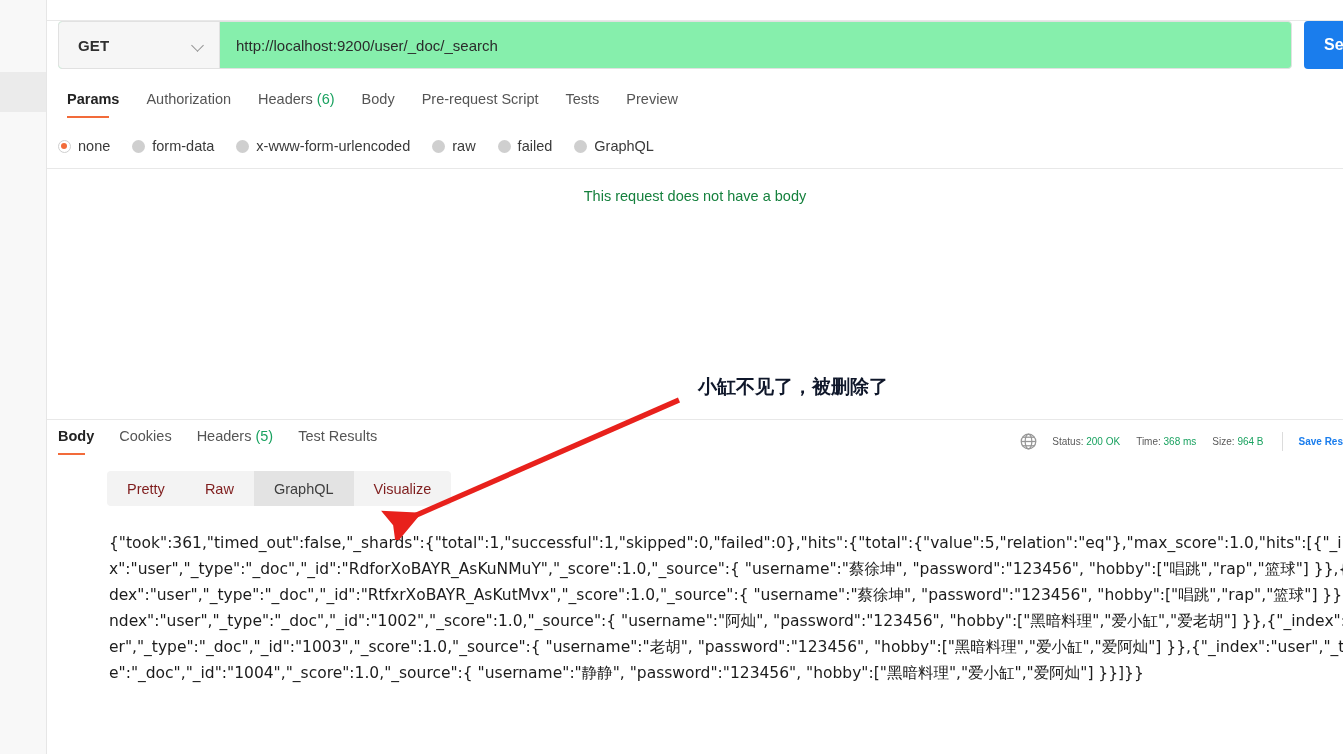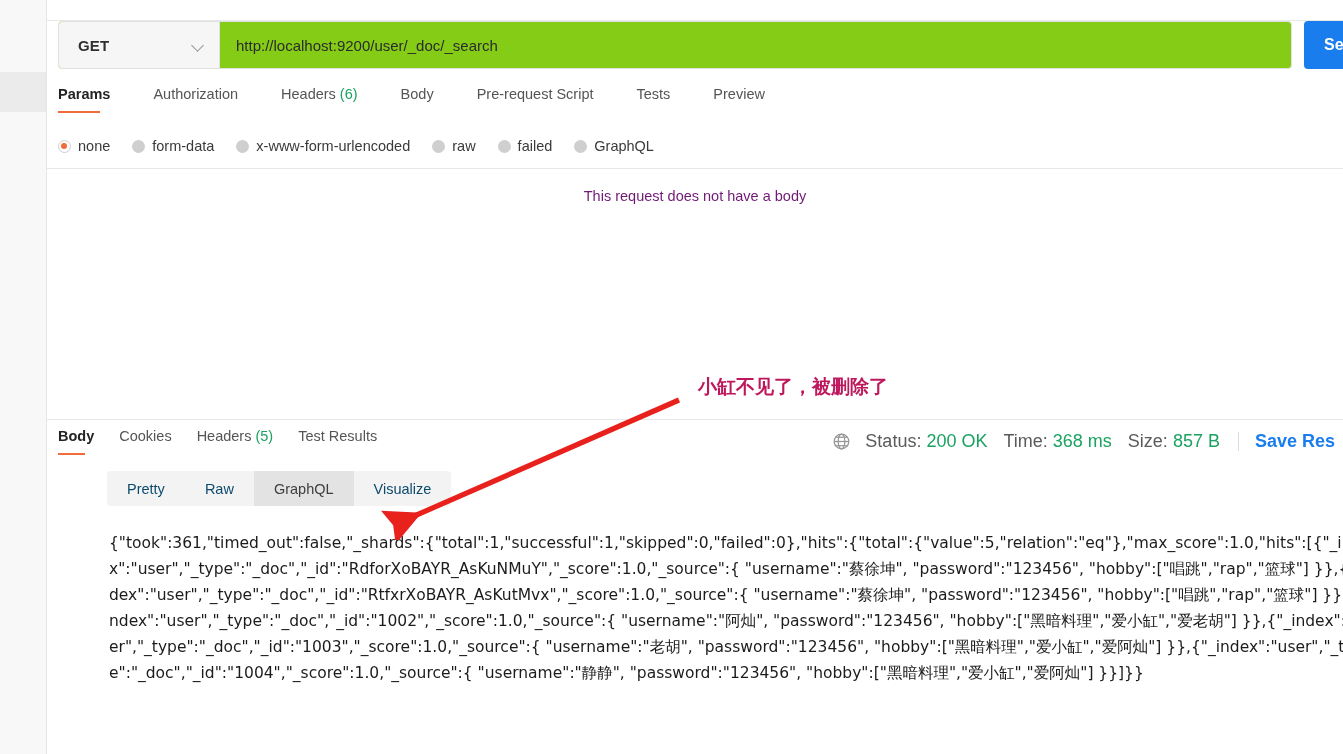--- a/index.html
+++ b/index.html
@@ -24,21 +24,21 @@
   }
 
   
   .main { position: absolute; left: 47px; top: 0; width: 1296px; height: 754px; background:#fff; }
 
   .topline { position:absolute; left:0; top:20px; width:1296px; height:1px; background:#e8e8e8; }
 
   
   .urlbar {
     position: absolute; left: 11px; top: 21px; width: 1234px; height: 48px;
-    border: 1px solid #e1e1e1; border-radius: 4px; background: #84cc16;
+    border: 1px solid #e1e1e1; border-radius: 4px; background: #86efac;
     display: flex; align-items: stretch; overflow: hidden;
   }
   .method-box {
     width: 161px; background: #f6f6f6; border-right: 1px solid #e1e1e1;
     display: flex; align-items: center; justify-content: space-between;
     padding: 0 14px 0 19px; cursor: pointer;
   }
   .method-label { font-size: 15px; color: #2f2f2f; font-weight: 700; letter-spacing: .2px; }
   .chev { width: 13px; height: 13px; position: relative; opacity: .62; }
   .chev::before{
@@ -54,22 +54,22 @@
   .send-btn {
     position: absolute; left: 1257px; top: 21px; width: 110px; height: 48px;
     background: #1a7ded; color: #fff; border: 0; border-radius: 4px;
     font-size: 16px; font-weight: 700; cursor: pointer; text-align: left;
     padding-left: 20px;
     font-family: "Liberation Sans", "DejaVu Sans", sans-serif;
   }
 
   
   .req-tabs {
-    position: absolute; left: 11px; top: 86px; height: 32px;
-    display: flex; align-items: flex-start; gap: 16px;
+    position: absolute; left: 20px; top: 86px; height: 32px;
+    display: flex; align-items: flex-end; gap: 0;
   }
   .rtab {
     position: relative; font-size: 14.5px; color: #555; cursor: pointer;
     padding: 0 17px 11px 0; margin-right: 10px; white-space: nowrap;
   }
   .rtab.active { color: #232323; font-weight: 700; }
   .rtab.active::after {
     content:""; position:absolute; left:0; right:27px; bottom:0; height:2.5px; background:#f26b3a;
   }
   .hdr-count { color: #1aa260; margin-left: 4px; }
@@ -89,67 +89,67 @@
     content:""; position:absolute; left:2.2px; top:2.2px; width:6.2px; height:6.2px;
     border-radius:50%; background:#f26b3a;
   }
   .radio-label { font-size: 14.5px; color: #3a3a3a; }
 
   .rule-under-radio { position:absolute; left:0; top:168px; width:1296px; height:1px; background:#e8e8e8; }
 
   
   .empty-body {
     position: absolute; left: 0; top: 188px; width: 1296px;
-    text-align: center; font-size: 14.5px; color: #701a75;
+    text-align: center; font-size: 14.5px; color: #15803d;
   }
 
   
   .resp-sep { position:absolute; left:0; top:419px; width:1296px; height:1px; background:#e8e8e8; }
 
   
   .resp-tabs {
     position: absolute; left: 11px; top: 428px; height: 30px; display: flex; align-items: flex-start;
   }
   .resp-tabs .rtab { padding-right: 14px; margin-right: 11px; }
   .resp-tabs .rtab.active::after { right: 23px; }
 
   
   .status-bar {
-    position: absolute; right: 8px; top: 429px; height: 24px;
-    display: flex; align-items: center; font-size: 18px; color: #5b5b5b;
+    position: absolute; right: 0; top: 429px; height: 24px;
+    display: flex; align-items: center; font-size: 10px; color: #5b5b5b;
   }
   .globe-icon { width: 19px; height: 19px; margin-right: 14px; opacity: .7; }
   .stat-item { margin-right: 16px; white-space: nowrap; }
   .stat-val { color: #1aa260; }
   .vdiv { width: 1px; height: 19px; background: #dcdcdc; margin: 0 16px 0 2px; }
   .save-resp { color: #1a7ded; font-weight: 700; white-space: nowrap; text-align: center; }
 
   
   .seg {
     position: absolute; left: 60px; top: 471px; height: 35px;
     background: #f3f3f3; border-radius: 4px; display: flex; align-items: stretch; overflow: hidden;
   }
   .seg-item {
     display: flex; align-items: center; justify-content: center;
-    padding: 0 20px; font-size: 14.5px; color: #0c4a6e; cursor: pointer;
+    padding: 0 20px; font-size: 14.5px; color: #7f1d1d; cursor: pointer;
   }
   .seg-item.active { background: #e3e3e3; color: #3e3e3e; }
 
   
   .resp-body {
     position: absolute; left: 62px; top: 530px; width: 1270px;
     font-size: 15.5px; line-height: 26px; color: #1c1c1c;
     font-family: "DejaVu Sans", "Liberation Sans", sans-serif;
     white-space: pre-wrap; word-break: break-all;
   }
 
   
   .annot-text {
     position: absolute; left: 698px; top: 374px;
-    font-size: 19px; font-weight: 700; color: #be185d;
+    font-size: 19px; font-weight: 700; color: #0f172a;
     font-family: "DejaVu Sans", "Liberation Sans", sans-serif;
     white-space: nowrap;
   }
   .annot-arrow { position: absolute; left: 370px; top: 388px; width: 330px; height: 152px; }
 </style>
 </head>
 <body>
 
 <div id="app">
 
@@ -223,21 +223,21 @@
     <div class="status-bar">
       <svg class="globe-icon" viewBox="0 0 24 24" fill="none" stroke="#6b6b6b" stroke-width="1.6">
         <circle cx="12" cy="12" r="9.2"></circle>
         <ellipse cx="12" cy="12" rx="4.2" ry="9.2"></ellipse>
         <line x1="2.8" y1="12" x2="21.2" y2="12"></line>
         <line x1="4.2" y1="6.6" x2="19.8" y2="6.6"></line>
         <line x1="4.2" y1="17.4" x2="19.8" y2="17.4"></line>
       </svg>
       <span class="stat-item"><span>Status:</span> <span class="stat-val">200 OK</span></span>
       <span class="stat-item"><span>Time:</span> <span class="stat-val">368 ms</span></span>
-      <span class="stat-item"><span>Size:</span> <span class="stat-val">857 B</span></span>
+      <span class="stat-item"><span>Size:</span> <span class="stat-val">964 B</span></span>
       <span class="vdiv"></span>
       <span class="save-resp">Save Res</span>
     </div>
 
     <div class="seg">
       <div class="seg-item">Pretty</div>
       <div class="seg-item">Raw</div>
       <div class="seg-item active">GraphQL</div>
       <div class="seg-item">Visualize</div>
     </div>

